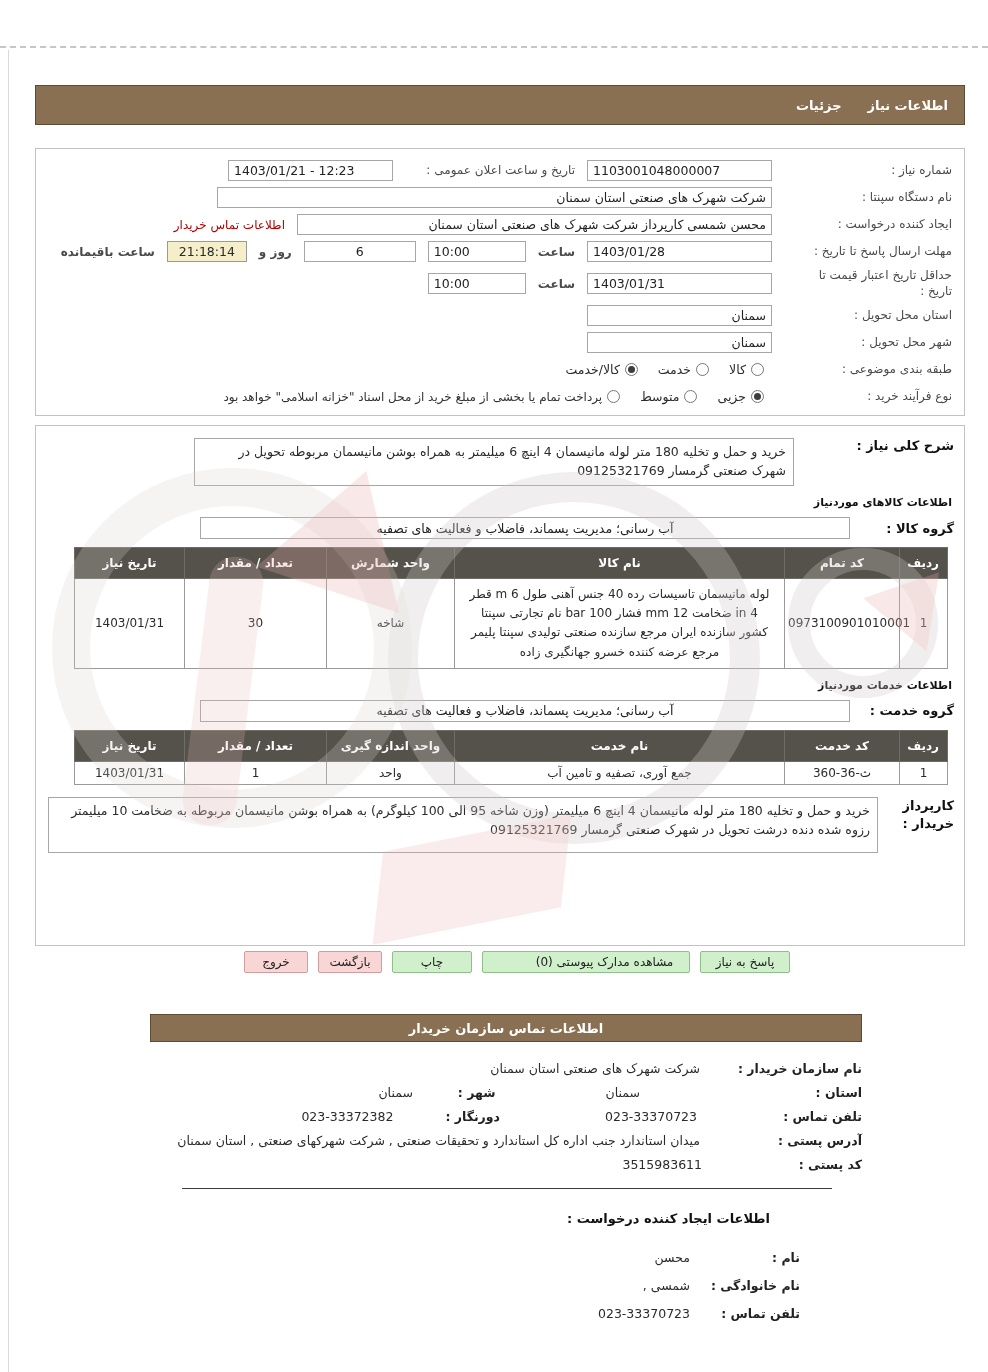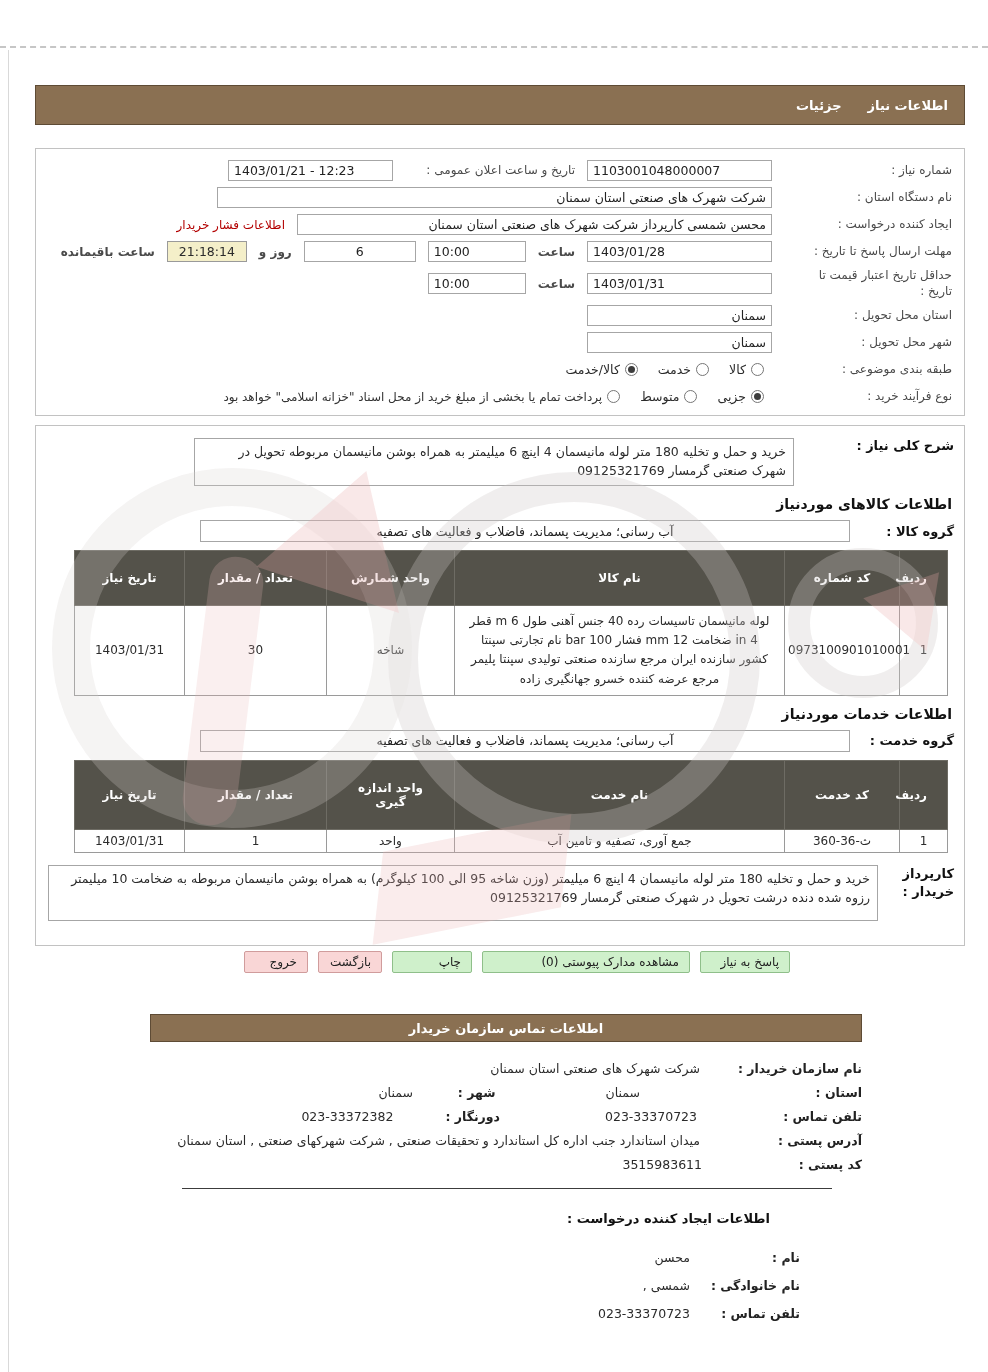--- a/index.html
+++ b/index.html
@@ -36,35 +36,35 @@
   .opt{display:flex;align-items:center;margin-right:20px !important;white-space:nowrap;}
   .opt .radio{margin-left:5px;}
   .radio{flex:none;width:13px;height:13px;border:1px solid #767676;border-radius:50%;background:#fff;display:inline-block;}
   .radio.sel::after{content:"";display:block;width:7px;height:7px;margin:2px;border-radius:50%;background:#3d3d3d;}
   .note{font-size:12px;color:#333;}
 
   .srow{display:flex;margin-bottom:4px;}
   .blbl{flex:none;font-weight:bold;color:#111;font-size:13px;white-space:nowrap;}
   .descbox{border:1px solid #a6a6a6;background:#fff;padding:3px 7px;font-size:12.5px;line-height:1.55;overflow:hidden;}
   .desc-need{width:600px;height:48px;margin-right:64px;}
-  .stitle{font-weight:bold;color:#111;font-size:14px;margin:10px 2px 8px;}
+  .stitle{font-weight:bold;color:#111;font-size:11px;margin:10px 2px 8px;}
   .grow{display:flex;align-items:center;margin:6px 0 4px;}
   .ginp{width:650px;height:22px;margin-right:40px;text-align:center;}
   .tbl{border-collapse:collapse;margin:8px 6px 0;width:873px;table-layout:fixed;background:#fff;}
-  .tbl th{background:#54524a;color:#fff;font-size:12px;font-weight:bold;height:25px;border:1px solid #6e6c64;padding:20px;}
+  .tbl th{background:#54524a;color:#fff;font-size:12px;font-weight:bold;height:25px;border:1px solid #6e6c64;padding:8px;}
   .tbl td{border:1px solid #9a9a9a;background:#fff;text-align:center;font-size:12px;padding:4px 3px;vertical-align:middle;}
   .name-cell{font-size:11.5px;line-height:1.6;padding:6px 10px !important;}
   .rrow{display:flex;margin-top:12px;align-items:flex-start;}
   .rlbl{flex:none;width:66px;font-weight:bold;color:#111;font-size:13px;line-height:1.4;}
   .desc-remarks{flex:1;height:56px;margin-right:10px;margin-left:2px;}
 
   .actions{position:absolute;top:951px;right:198px;display:flex;}
   .actions > * + *{margin-right:10px;}
   .btn{height:22px;line-height:18px;padding:0 10px;font-size:12px;border-radius:2px;
-       font-family:inherit;cursor:pointer;color:#222;text-align:right;}
+       font-family:inherit;cursor:pointer;color:#222;text-align:center;}
   .btn-green{background:#cff0cb;border:1px solid #8fbf8a;}
   .btn-pink{background:#f9d6d6;border:1px solid #d09c9c;}
   .bw-reply{min-width:90px;} .bw-attach{min-width:208px;padding-left:47px;} .bw-print{min-width:80px;}
   .bw-back{min-width:64px;} .bw-exit{min-width:64px;}
 
   .contact{position:absolute;top:1061px;left:150px;width:712px;font-size:12.5px;}
   .crow{display:flex;margin-bottom:9px;align-items:flex-start;}
   .clbl{flex:none;width:132px;font-weight:bold;color:#222;white-space:nowrap;}
   .divider{border:0;border-top:1px solid #3c3c3c;margin:16px 30px 22px 32px;}
   .ktitle{font-weight:bold;color:#111;font-size:13px;margin:0 92px 24px 0;}
@@ -102,27 +102,27 @@
 </div>
 
 <div class="box box1">
   <div class="frow">
     <span class="lbl">شماره نیاز :</span>
     <input class="inp w185 ltr" readonly="" value="1103001048000007" style="">
     <span class="lbl" style="width:170px">تاریخ و ساعت اعلان عمومی :</span>
     <input class="inp w165 ltr" readonly="" value="1403/01/21 - 12:23" style="">
   </div>
   <div class="frow">
-    <span class="lbl">نام دستگاه استان :</span>
+    <span class="lbl">نام دستگاه سپنتا :</span>
     <input class="inp w555" readonly="" value="شرکت شهرک های صنعتی استان سمنان" style="">
   </div>
   <div class="frow">
     <span class="lbl">ایجاد کننده درخواست :</span>
     <input class="inp w475" readonly="" value="محسن شمسی کارپرداز شرکت شهرک های صنعتی استان سمنان" style="">
-    <span class="redlink">اطلاعات فشار خریدار</span>
+    <span class="redlink">اطلاعات تماس خریدار</span>
   </div>
   <div class="frow">
     <span class="lbl">مهلت ارسال پاسخ تا تاریخ :</span>
     <input class="inp w185 ltr" readonly="" value="1403/01/28" style="">
     <span class="slbl">ساعت</span>
     <input class="inp w78 ltr" readonly="" value="10:00" style="">
     <input class="inp w112 ltr" readonly="" value="6" style="">
     <span class="slbl">روز و</span>
     <span class="countdown">21:18:14</span>
     <span class="slbl">ساعت باقیمانده</span>
@@ -190,21 +190,21 @@
         <col style="width:48px">
         <col style="width:115px">
         <col style="width:330px">
         <col style="width:128px">
         <col style="width:142px">
         <col style="width:110px">
       </colgroup>
     <thead>
       <tr>
         <th>ردیف</th>
-        <th>کد شماره</th>
+        <th>کد تمام</th>
         <th>نام کالا</th>
         <th>واحد شمارش</th>
         <th>تعداد / مقدار</th>
         <th>تاریخ نیاز</th>
       </tr>
     </thead>
     <tbody>
       <tr>
         <td>1</td>
         <td class="ltr">0973100901010001</td>

